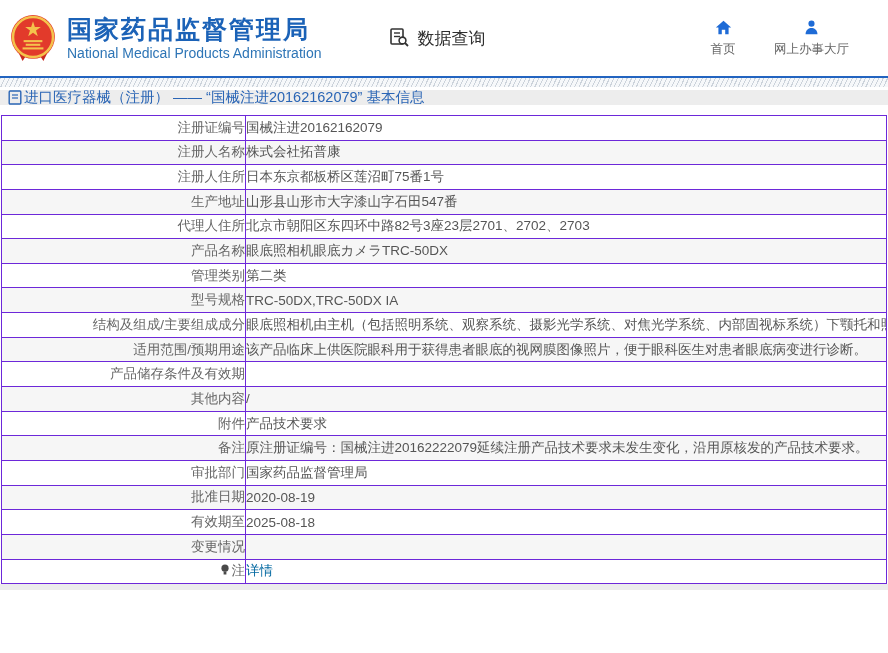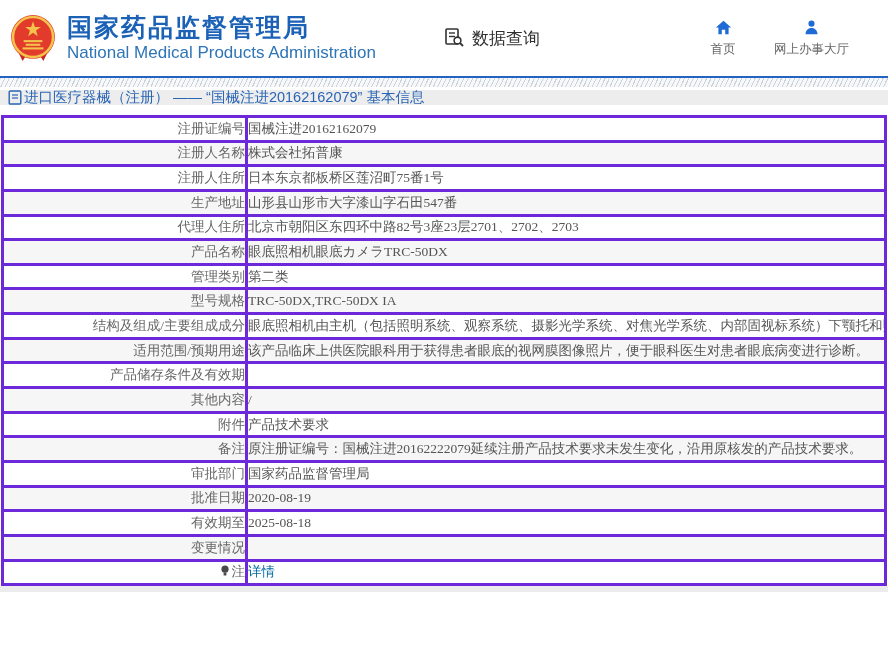--- a/index.html
+++ b/index.html
@@ -4,21 +4,21 @@
 <style>
   * { margin:0; padding:0; box-sizing:border-box; }
   html,body { width:888px; height:653px; background:#fff; overflow:hidden;
     font-family:"Liberation Sans","DejaVu Sans",sans-serif; }
 
   
   .header { height:76px; display:flex; align-items:center; padding:0 28px 0 8px; background:#fff; }
   .emblem { width:50px; height:50px; flex:0 0 auto; }
   .title-block { margin-left:9px; }
   .site-title { color:#1b62b7; font-size:25px; font-weight:bold; letter-spacing:2px; line-height:1.15; }
-  .site-subtitle { color:#2e75b6; font-size:17px; margin-top:2px; }
+  .site-subtitle { color:#2e75b6; font-size:14px; margin-top:2px; }
   .query-nav { margin-left:68px; display:flex; gap:8px; cursor:pointer; }
   .query-nav .qicon { width:20px; height:20px; }
   .query-label { font-size:17px; color:#2f2f2f; }
   .header-spacer { flex:1; }
   .top-links { display:flex; gap:30px; margin-right:11px; }
   .top-link { display:flex; flex-direction:column; align-items:center; cursor:pointer; min-width:42px; }
   .top-link svg { width:17px; height:17px; }
   .top-link .tl-label { margin-top:5px; font-size:12.5px; color:#666; white-space:nowrap; }
 
   
@@ -28,21 +28,21 @@
 
   
   .breadcrumb { margin-top:3px; height:15px; background:#ededed; display:flex; align-items:center;
     padding-left:8px; }
   .breadcrumb svg { width:14px; height:15px; flex:0 0 auto; margin-right:2px; }
   .breadcrumb-text { color:#2a65b5; font-size:14.5px; }
 
   
   table.info { width:calc(100% - 2px); margin:10px 1px 0 1px; border-collapse:collapse;
     font-size:13.5px; table-layout:fixed; }
-  table.info td { border:3px solid #6d28d9; height:24.65px; padding:0; vertical-align:middle;font-family:Liberation Serif, serif; }
+  table.info td { border:1px solid #6d28d9; height:24.65px; padding:0; vertical-align:middle; }
   table.info tr:nth-child(even) { background:#f6f6f6; }
   td.cell-label { width:244px; text-align:right; padding-right:12px; color:#666; }
   td.cell-value { padding-left:12px; color:#555; overflow:hidden; white-space:nowrap; }
   a.details-link { color:#0369a1; text-decoration:none; cursor:pointer; }
   .bulb { display:inline-block; vertical-align:-1px; margin-right:2px; }
   .bulb svg { width:10px; height:12px; }
 
   .bottom-strip { height:6px; background:#ececec; }
 </style>
 </head>

